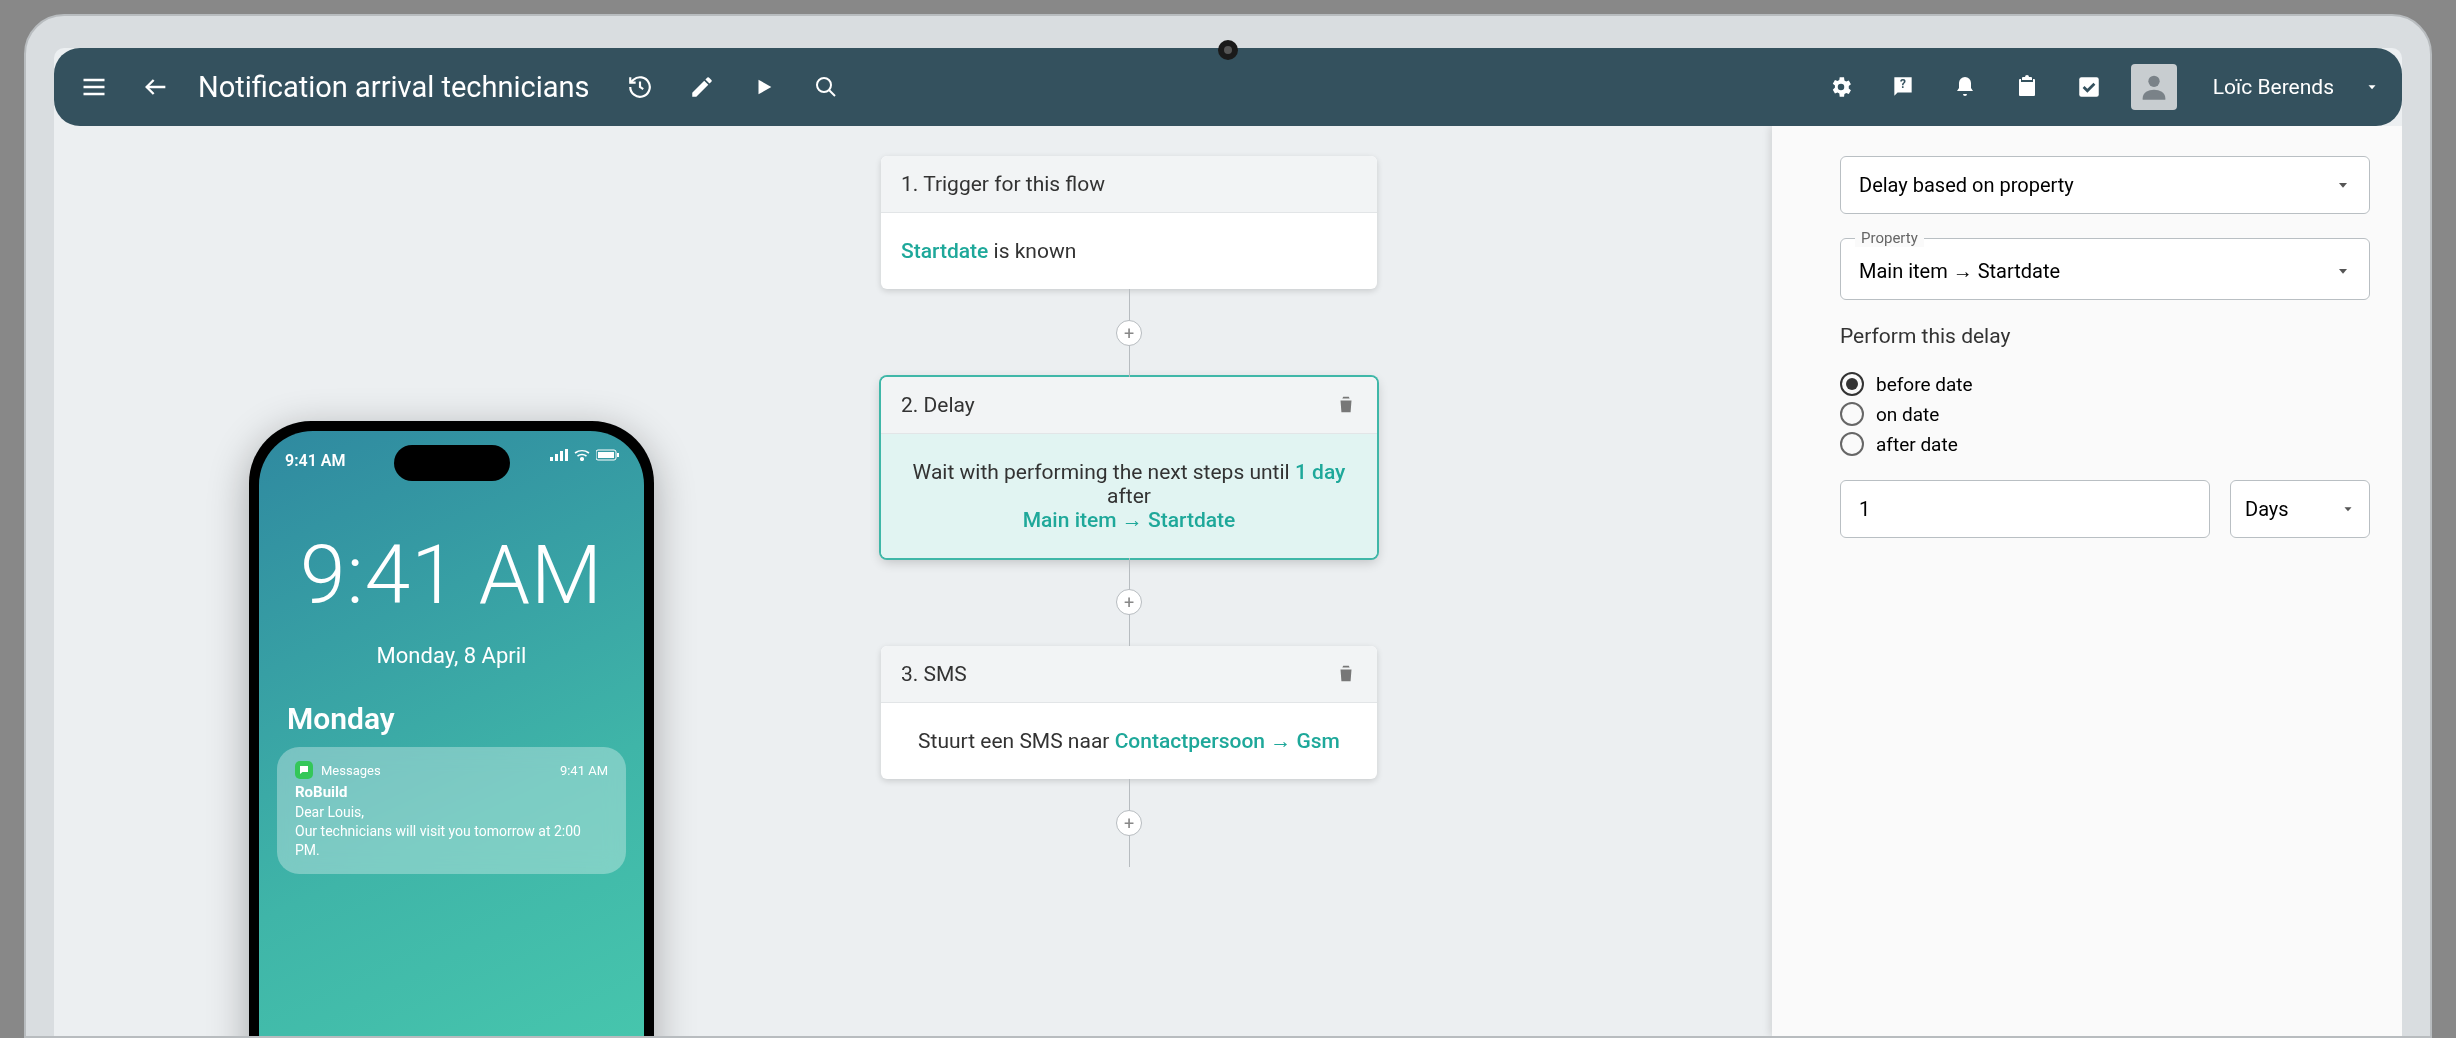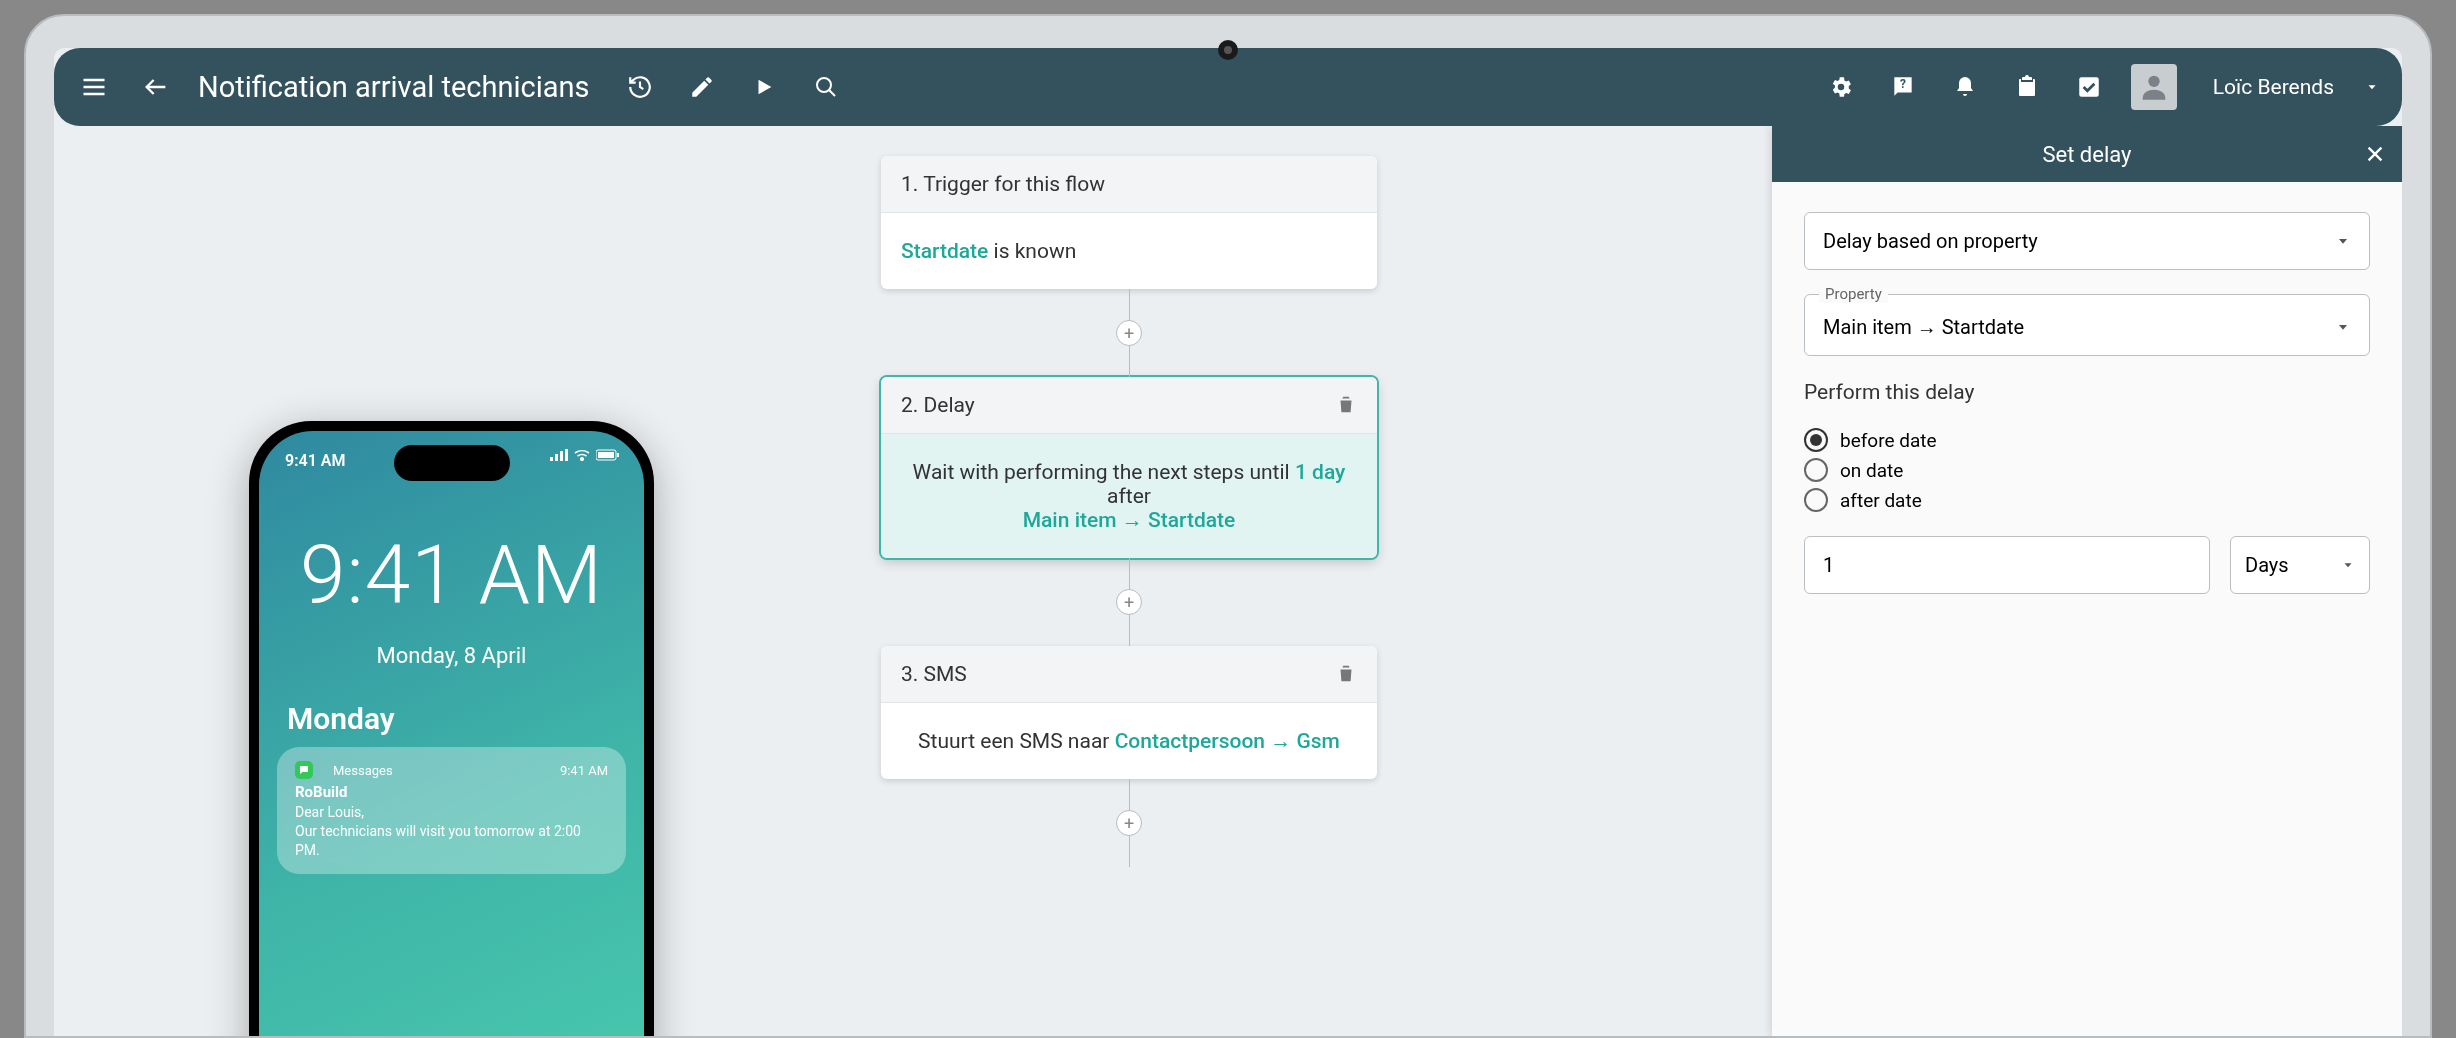--- a/index.html
+++ b/index.html
@@ -174,21 +174,21 @@
     position: absolute;
     top: 316px;
     left: 18px;
     right: 18px;
     background: rgba(255,255,255,0.32);
     backdrop-filter: blur(10px);
     border-radius: 22px;
     padding: 14px 18px;
     color: #fff;
   }
-  .phone-notif-head { display:flex; align-items:center; gap:20px; font-size:13px;}
+  .phone-notif-head { display:flex; align-items:center; gap:8px; font-size:13px;}
   .phone-notif-app-icon {
     width:18px;height:18px;background:#34c759;border-radius:5px;
     display:flex;align-items:center;justify-content:center;
   }
   .phone-notif-right { margin-left:auto; font-size:13px;}
   .phone-notif-sender { font-size:15px; font-weight:700; margin-top:4px;}
   .phone-notif-body { font-size:14px; line-height:1.35; margin-top:2px;}
   
   .flow {
     position: absolute;
@@ -271,20 +271,21 @@
   .panel-header .close {
     position:absolute;
     right:16px;
     cursor:pointer;
   }
   .panel-body {
     padding: 30px 32px;
     display: flex;
     flex-direction: column;
     gap: 24px;
+    margin-left: 36px;
   }
   .select {
     border: 1px solid #b9bfc3;
     border-radius: 6px;
     background:#fff;
     padding: 16px 18px;
     font-size: 20px;
     display:flex;
     align-items:center;
     cursor:pointer;
@@ -528,29 +529,20 @@
             </div>
           </div>
 
           <div class="connector">
             <div class="add-btn">+</div>
           </div>
         </div>
       </div>
 
       <div class="panel">
-        <div class="panel-header">
-          <span>Set delay</span>
-          <span class="close">
-            <svg width="22" height="22" viewBox="0 0 24 24" fill="none" stroke="white" stroke-width="2.5">
-                <line x1="5" y1="5" x2="19" y2="19"></line>
-                <line x1="19" y1="5" x2="5" y2="19"></line>
-              </svg>
-          </span>
-        </div>
         <div class="panel-body">
           <div class="select">
             <span>Delay based on property</span>
             <span class="chev">
               <svg width="16" height="16" viewBox="0 0 24 24" fill="#555">
                   <polygon points="6 9 18 9 12 16"></polygon>
                 </svg>
             </span>
           </div>
 

